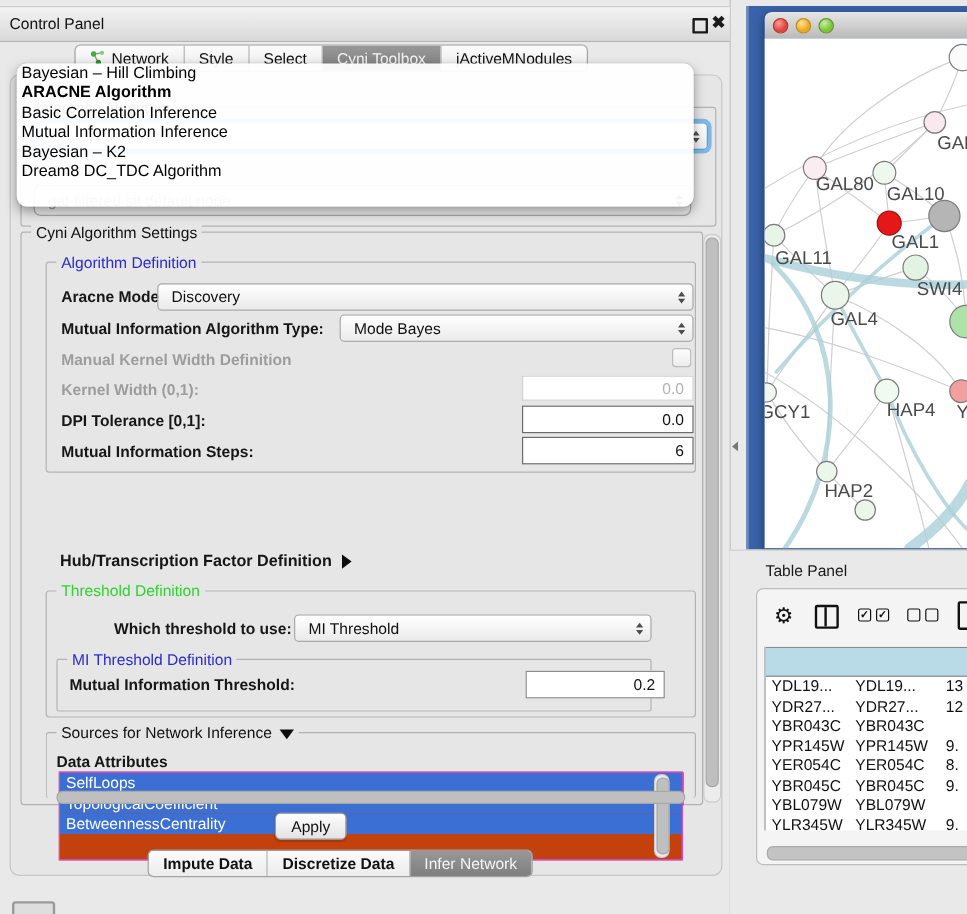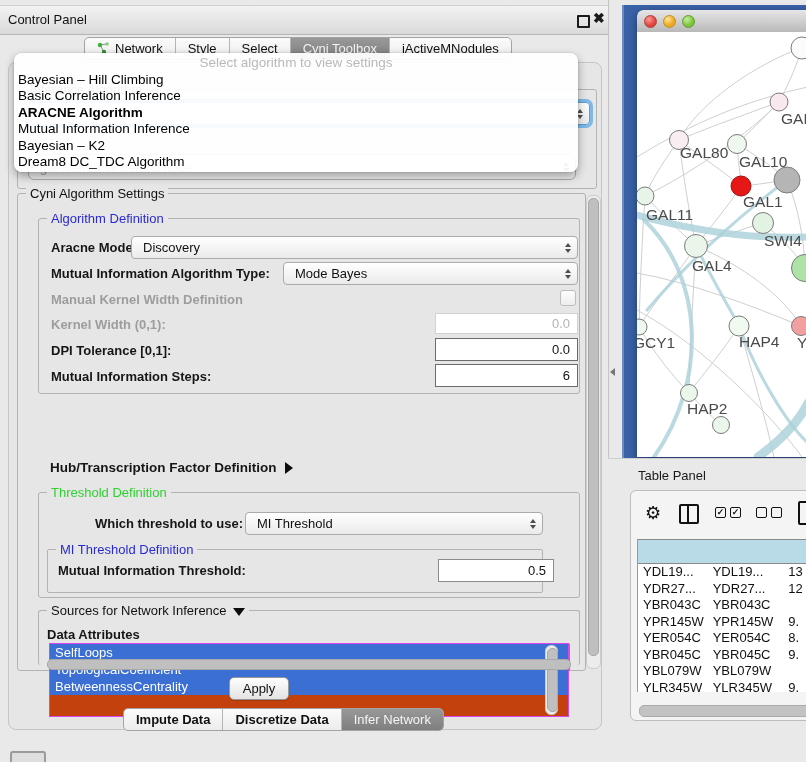--- a/index.html
+++ b/index.html
@@ -132,21 +132,21 @@
 <div id="root">
 
   <div class="cp">
 
     <div class="cp-titlebar">
       <span class="cp-title">Control Panel</span>
       <span class="float-ico"></span>
       <span class="close-ico">✖</span>
     </div>
 
-    <div class="seg" style="left:84px;top:37px;">
+    <div class="seg" style="left:62px;top:37px;">
       <div class="tab">
         <svg class="net-ico" viewBox="0 0 13 13">
           <line x1="3" y1="3" x2="10" y2="2" stroke="#8a8a8a" stroke-width="1"></line>
           <line x1="3" y1="3" x2="7" y2="10" stroke="#8a8a8a" stroke-width="1"></line>
           <circle cx="3" cy="3" r="2.2" fill="#3fae3f"></circle>
           <circle cx="10" cy="2" r="1.8" fill="#7fd07f"></circle>
           <circle cx="7" cy="10" r="2.2" fill="#2f8f2f"></circle>
         </svg>
         <span>Network</span>
       </div>
@@ -232,21 +232,21 @@
             <span>MI Threshold</span>
             <span class="arr">
                 <i class="up"></i>
                 <i class="dn"></i>
               </span>
           </div>
 
           <div class="group" style="left:8px;top:56px;width:494px;height:42px;border-radius:2px;">
             <span class="legend blue">MI Threshold Definition</span>
             <div class="lbl" style="left:10px;top:13px;">Mutual Information Threshold:</div>
-            <div class="field" style="left:390px;top:9px;width:116px;height:23px;border-color:#8c8c8c;">0.5</div>
+            <div class="field" style="left:390px;top:9px;width:116px;height:23px;border-color:#8c8c8c;">0.2</div>
           </div>
         </div>
 
         <div class="group" style="left:20px;top:416px;width:540px;height:56px;border-bottom:none;border-left:1px solid #b3b3b3;height:54px;">
           <span class="legend">
             <span>Sources for Network Inference</span><span class="tri-d"></span>
           </span>
           <div class="lbl" style="left:8px;top:16px;">Data Attributes</div>
         </div>
         <div class="listbox" style="left:32px;top:450px;width:518px;height:22px;border-bottom:none;height:22px;"></div>
@@ -279,25 +279,24 @@
       <div class="tab" style="font-weight:bold;">
           <span>Discretize Data</span>
         </div>
       <div class="tab sel">
           <span>Infer Network</span>
         </div>
     </div>
   </div>
 
   <div class="overlay">
-    <div class="dd-hint">Select algorithm to view settings</div>
     <div>
         <div class="dd-item">Bayesian – Hill Climbing</div>
+        <div class="dd-item sel">ARACNE Algorithm</div>
         <div class="dd-item">Basic Correlation Inference</div>
-        <div class="dd-item sel">ARACNE Algorithm</div>
         <div class="dd-item">Mutual Information Inference</div>
         <div class="dd-item">Bayesian – K2</div>
         <div class="dd-item">Dream8 DC_TDC Algorithm</div>
       </div>
   </div>
 
   <div class="splitter-arrow"></div>
 
   <div class="desktop">
     <div class="net-window">

